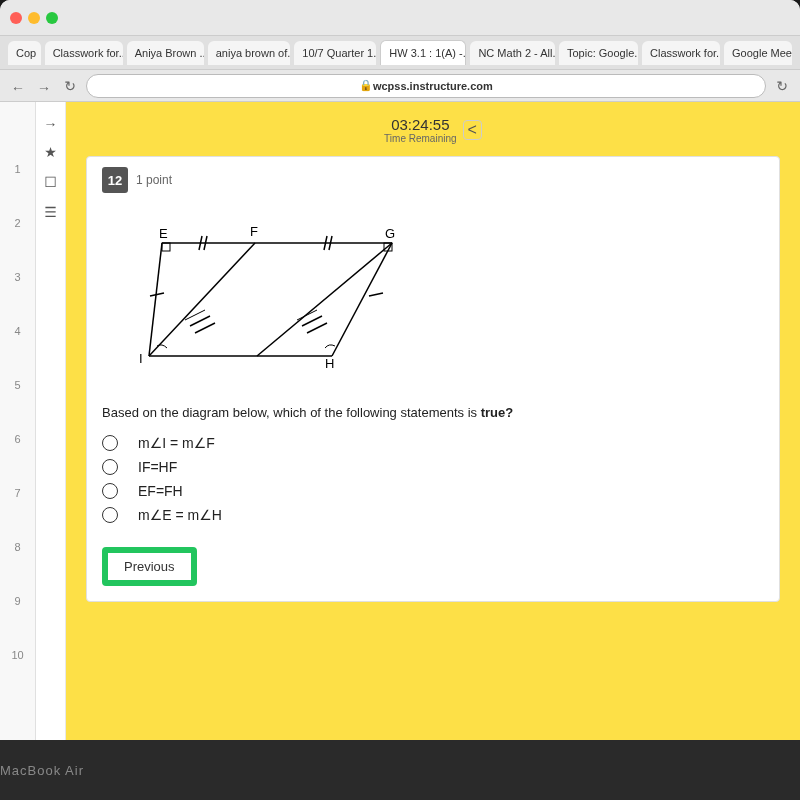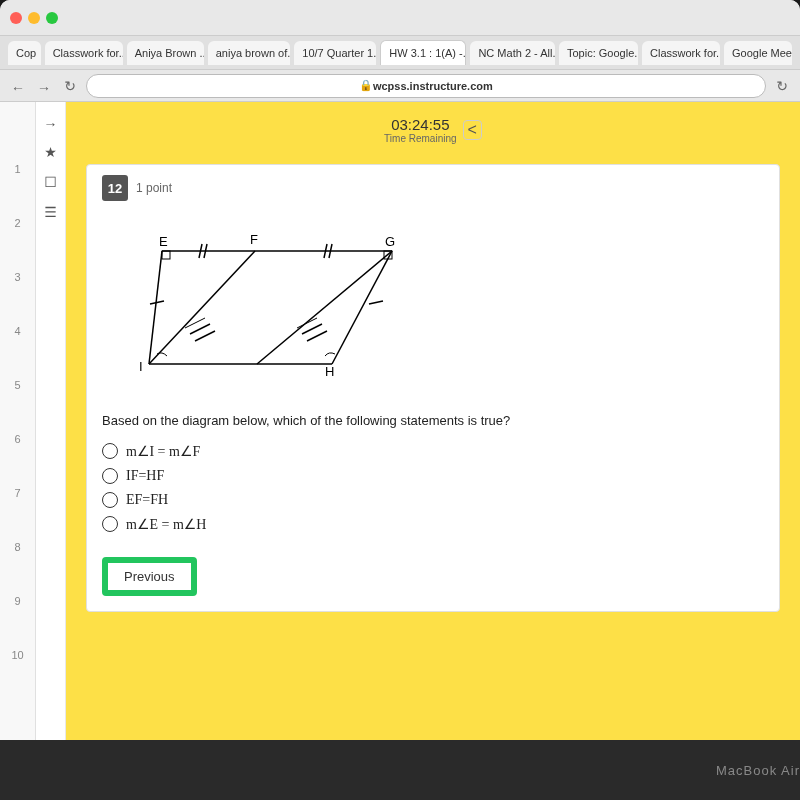--- a/index.html
+++ b/index.html
@@ -203,21 +203,21 @@
       border-radius: 4px;
       padding: 0 4px;
     }
 
     
     .question-container {
       background: white;
       padding: 10px 15px 15px 15px;
       border: 1px solid #e0e0e0;
       border-radius: 4px;
-      margin-top: 12px;
+      margin-top: 4px;
     }
 
     .question-header {
       display: flex;
       align-items: center;
       gap: 8px;
       margin-bottom: 10px;
     }
 
     .question-number {
@@ -245,32 +245,31 @@
     }
 
     .question-text {
       font-size: 13px;
       color: #222;
       margin: 10px 0 12px 0;
       line-height: 1.5;
     }
 
     .question-text strong {
-      font-weight: normal;
+      font-weight: bold;
     }
 
     
     .answer-option {
       display: flex;
       align-items: center;
-      gap: 8px;
+      gap: 20px;
       margin: 8px 0;
       font-size: 14px;
       color: #222;
-      font-family: Liberation Serif, serif;
     }
 
     .radio-circle {
       width: 16px;
       height: 16px;
       border: 1.5px solid #333;
       border-radius: 50%;
       flex-shrink: 0;
     }
 
@@ -285,21 +284,21 @@
       color: #333;
       cursor: pointer;
     }
 
     
     .macbook-bottom {
       height: 60px;
       background: #2a2a2a;
       display: flex;
       align-items: center;
-      justify-content: flex-end;
+      justify-content: flex-start;
     }
 
     .macbook-label {
       color: #888;
       font-size: 13px;
       letter-spacing: 1px;
     }
 
     
     .diagram-svg {

